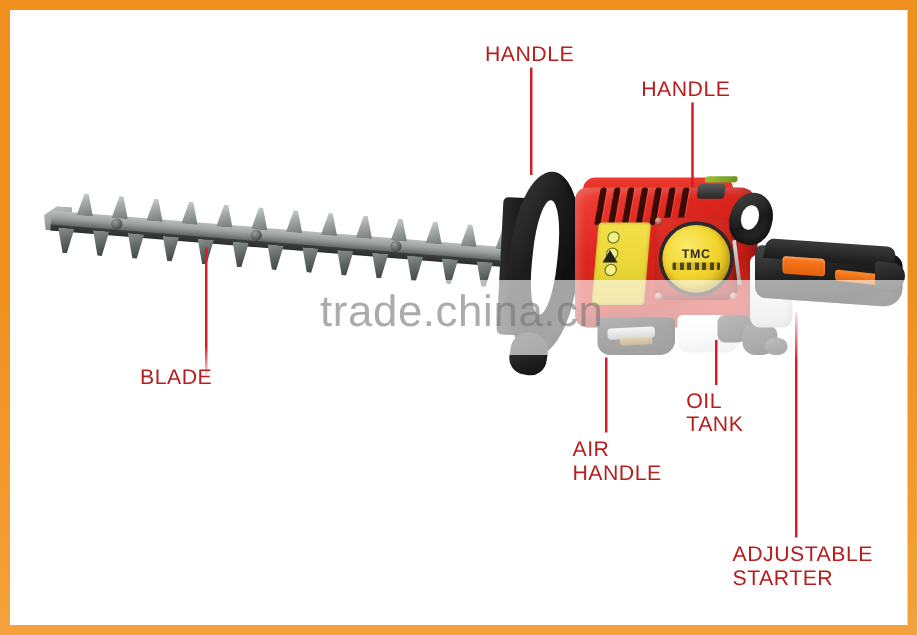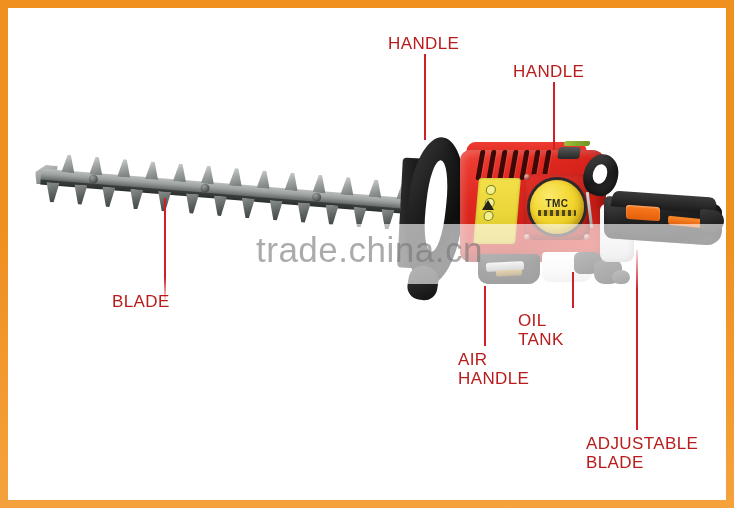--- a/index.html
+++ b/index.html
@@ -294,22 +294,22 @@
       <div class="leader" style="left:545px;top:74px;height:68px"></div>
 
       <div class="leader fadeup" style="left:156px;top:190px;height:102px"></div>
       <div class="lbl" style="left:104px;top:284px">BLADE</div>
 
       <div class="leader" style="left:476px;top:278px;height:60px"></div>
       <div class="lbl" style="left:450px;top:342px">AIR
 HANDLE</div>
 
       <div class="leader" style="left:564px;top:264px;height:36px"></div>
-      <div class="lbl" style="left:510px;top:303px">OIL
+      <div class="lbl" style="left:541px;top:303px">OIL
 TANK</div>
 
       <div class="leader fade" style="left:628px;top:242px;height:180px"></div>
       <div class="lbl" style="left:578px;top:426px">ADJUSTABLE
-BLADE</div>
+STARTER</div>
     </div>
 
   </div>
 </div>
 
 </body></html>

